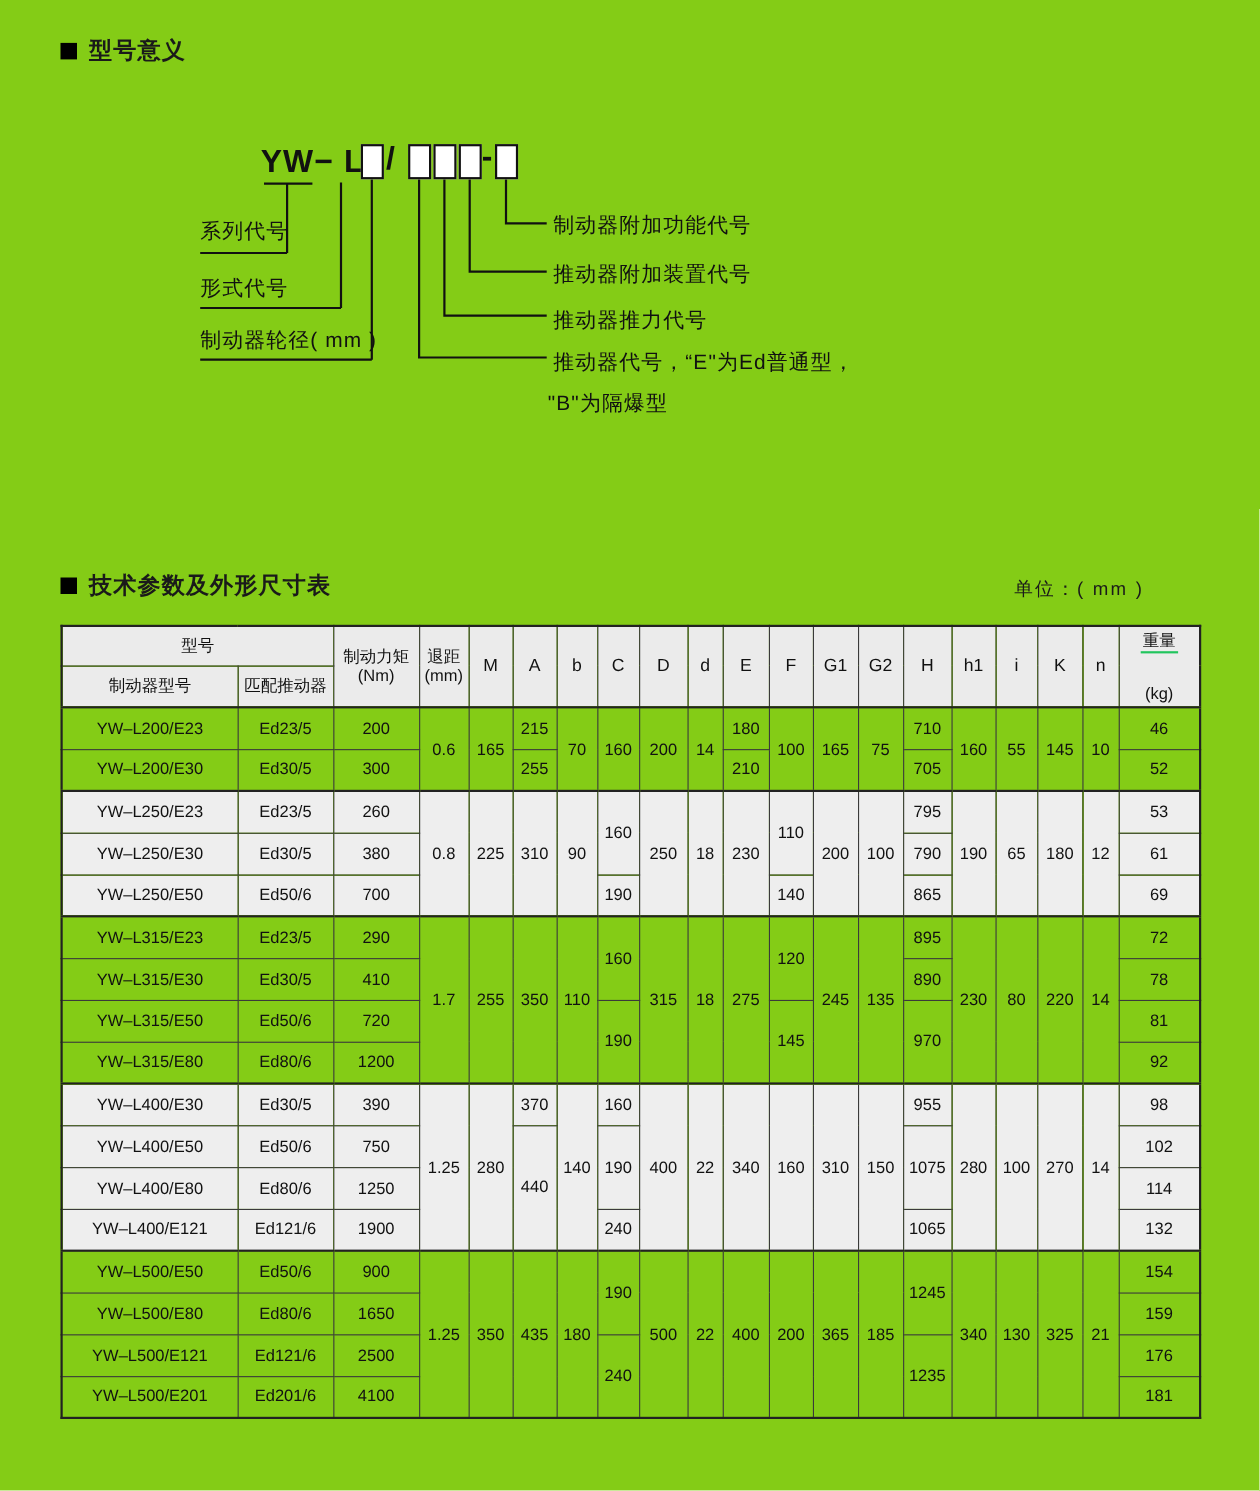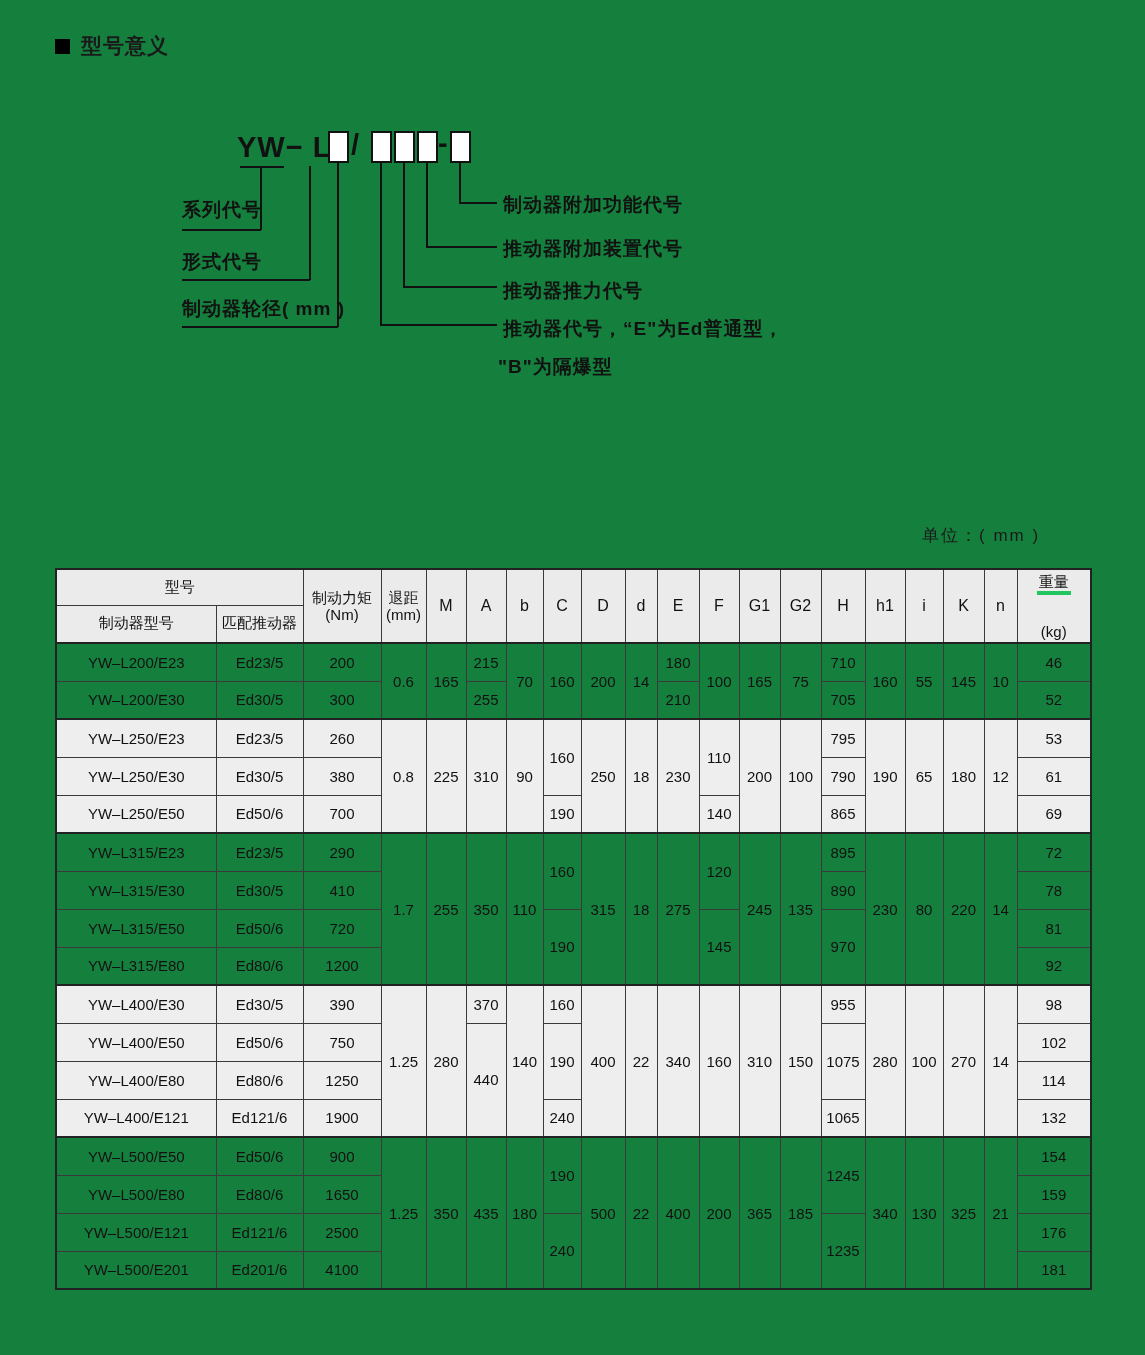--- a/index.html
+++ b/index.html
@@ -1,37 +1,37 @@
 <!DOCTYPE html>
 <html><head>
 <meta charset="utf-8">
 <style>
   html,body{margin:0;padding:0;background:#fff;}
   .page{
-    position:relative; width:1145px; height:1355px; background:#15803d;
+    position:relative; width:1145px; height:1355px; background:#84cc16;
     font-family:"Liberation Sans", sans-serif; color:#1a1a1a; overflow:hidden;
   }
   
   .sec-title{position:absolute; left:55px; display:flex; align-items:center; gap:11px;
     font-size:21px; font-weight:bold; letter-spacing:1px;}
   .sq{width:15px; height:15px; background:#000; flex:0 0 auto;}
   #title1{top:32px;}
   #title2{top:518px;}
   .unit{position:absolute; left:922px; top:524px; font-size:17px; letter-spacing:2px;}
 
   
   .diagram{position:absolute; left:0; top:90px; width:1070px; height:330px;}
   .diagram svg{position:absolute; left:0; top:0;}
   .mtext{position:absolute; font-size:29px; line-height:30px; font-weight:600; white-space:pre; color:#111;}
   #m-main{left:237px; top:42px; letter-spacing:1px;}
   #m-slash{left:351px; top:40px;}
   #m-hyphen{left:438px; top:38px;}
   .mbox{position:absolute; top:41px; width:17px; height:28px; border:2px solid #111; background:#fff;}
   #box1{left:328px;} #box2{left:371px;} #box3{left:394px;} #box4{left:417px;} #box5{left:450px;}
-  .dlabel{position:absolute; font-size:19px; font-weight:700; white-space:nowrap; color:#111; letter-spacing:1px;}
+  .dlabel{position:absolute; font-size:19px; font-weight:400; white-space:nowrap; color:#111; letter-spacing:1px;}
   #ll0{left:182px; top:107px;}
   #ll1{left:182px; top:159px;}
   #ll2{left:182px; top:206px;}
   #rl0{left:503px; top:102px;}
   #rl1{left:503px; top:146px;}
   #rl2{left:503px; top:188px;}
   #rl3{left:503px; top:226px;}
   #rl4{left:498px; top:264px;}
 
   
@@ -47,21 +47,21 @@
   .spec-table{border:2px solid #222;}
   .spec-table thead{border-bottom:2px solid #222;padding-left:24px;}
   .spec-table thead th{background:#ebebeb; font-weight:normal; font-size:15px;}
   .spec-table thead .lat{font-size:16px;}
   tr.hrow1{height:36px;} tr.hrow2{height:38px;}
   .spec-table tbody tr{height:38px;}
   .spec-table tbody tr.gstart{border-top:2px solid #222;}
   .spec-table tbody tr.gstart td{border-top:2px solid #222;}
   .spec-table tbody tr.shade td{background:#eeeeee;}
   .hdr2{line-height:17px;}
-  .wtop{display:inline-block; border-bottom:4px solid #22c55e; padding:0 2px; line-height:18px;}
+  .wtop{display:inline-block; border-bottom:2px solid #22c55e; padding:0 2px; line-height:18px;}
   .wbot{display:block; line-height:17px;margin-top:28px;}
 </style>
 </head>
 <body>
 
 <div class="page">
 
   <div class="sec-title" id="title1">
     <span class="sq"></span>
     <span>型号意义</span>
@@ -92,20 +92,24 @@
     <span class="dlabel" id="ll0">系列代号</span>
     <span class="dlabel" id="ll1">形式代号</span>
     <span class="dlabel" id="ll2">制动器轮径( mm )</span>
     <span class="dlabel" id="rl0">制动器附加功能代号</span>
     <span class="dlabel" id="rl1">推动器附加装置代号</span>
     <span class="dlabel" id="rl2">推动器推力代号</span>
     <span class="dlabel" id="rl3">推动器代号，“E"为Ed普通型，</span>
     <span class="dlabel" id="rl4">"B"为隔爆型</span>
   </div>
 
+  <div class="sec-title" id="title2">
+    <span class="sq"></span>
+    <span>技术参数及外形尺寸表</span>
+  </div>
   <div class="unit">单位：( mm )</div>
 
   <table class="spec-table">
     <colgroup>
       <col style="width:160px">
         <col style="width:87px">
         <col style="width:78px">
         <col style="width:45px">
       <col style="width:40px">
         <col style="width:40px">

